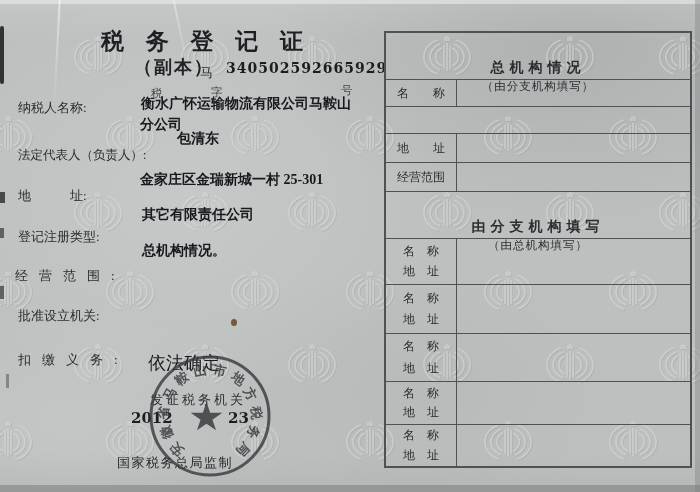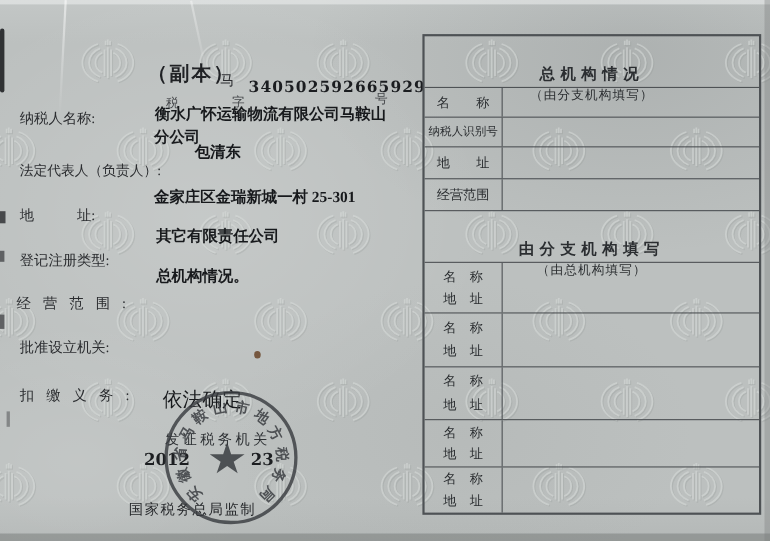--- a/index.html
+++ b/index.html
@@ -16,21 +16,21 @@
       radial-gradient(300px 200px at 60% 80%, rgba(150,154,153,.14), rgba(150,154,153,0) 70%),
       radial-gradient(260px 180px at 10% 85%, rgba(255,255,255,.10), rgba(255,255,255,0) 70%),
       linear-gradient(180deg,#c3c7c6 0%,#bcc0bf 8%,#bcc0bf 92%,#b4b8b7 100%);
   }
   .abs{position:absolute;white-space:pre;}
   .lbl{color:#2b2d30;font-size:13px;}
   .val{color:#17191c;font-weight:700;font-size:14px;margin-left:20px;}
   
   .title{font-size:23px;font-weight:700;letter-spacing:8px;color:#1d1f22;}
   .copy{font-size:18px;font-weight:700;letter-spacing:2px;color:#202225;}
-  .serial{font-size:14px;font-weight:700;letter-spacing:1px;color:#1b1d20;font-family:"DejaVu Serif",serif;margin-top:12px;}
+  .serial{font-size:14px;font-weight:700;letter-spacing:1px;color:#1b1d20;font-family:"DejaVu Serif",serif;}
   .smallcap{font-size:11.5px;color:#44474a;}
   .ls11{letter-spacing:11px;}
   
   .rtable{
     position:absolute;left:384px;top:31px;width:308px;height:437px;
     border:2px solid #4e5255;box-sizing:border-box;
     display:flex;flex-direction:column;color:#2b2e31;
   }
   .rt-hdr{border-bottom:1.5px solid #4e5255;box-sizing:border-box;
     display:flex;flex-direction:column;align-items:center;justify-content:center;}
@@ -202,20 +202,21 @@
         <use href="#wm-emblem"></use>
       </svg>
       <svg class="wm" width="52" height="44" style="left: 482px; top: 420px;">
         <use href="#wm-emblem"></use>
       </svg>
       <svg class="wm" width="52" height="44" style="left: 607px; top: 420px;">
         <use href="#wm-emblem"></use>
       </svg>
     </div>
 
+  <div class="abs title" style="left:101px;top:26px">税 务 登 记 证</div>
   <div class="abs copy" style="left:134px;top:55px">（副本）</div>
   <div class="abs lbl" style="left:200px;top:64px;font-size:13px">马</div>
   <div class="abs serial" style="left:226px;top:60px">340502592665929</div>
   <div class="abs smallcap" style="left:151px;top:86px">税</div>
   <div class="abs smallcap" style="left:211px;top:85px">字</div>
   <div class="abs smallcap" style="left:341px;top:83px">号</div>
 
   <div class="abs lbl" style="left:18px;top:99px">纳税人名称:</div>
   <div class="abs val" style="left:121px;top:95px">衡水广怀运输物流有限公司马鞍山</div>
   <div class="abs val" style="left:120px;top:116px">分公司</div>
@@ -263,21 +264,20 @@
   <div class="rtable">
     <div class="rt-hdr" style="height:47px">
       <div class="t1">总机构情况</div>
       <div class="t2">（由分支机构填写）</div>
     </div>
     <div class="rt-row" style="height:27px">
       <div class="rt-lbl">名　　称</div>
       <div class="rt-val"></div>
     </div>
     <div class="rt-row" style="height:27px">
-      <div class="rt-lbl small">纳税人识别号</div>
       <div class="rt-val"></div>
     </div>
     <div class="rt-row" style="height:29px">
       <div class="rt-lbl">地　　址</div>
       <div class="rt-val"></div>
     </div>
     <div class="rt-row" style="height:29px">
       <div class="rt-lbl">经营范围</div>
       <div class="rt-val"></div>
     </div>

